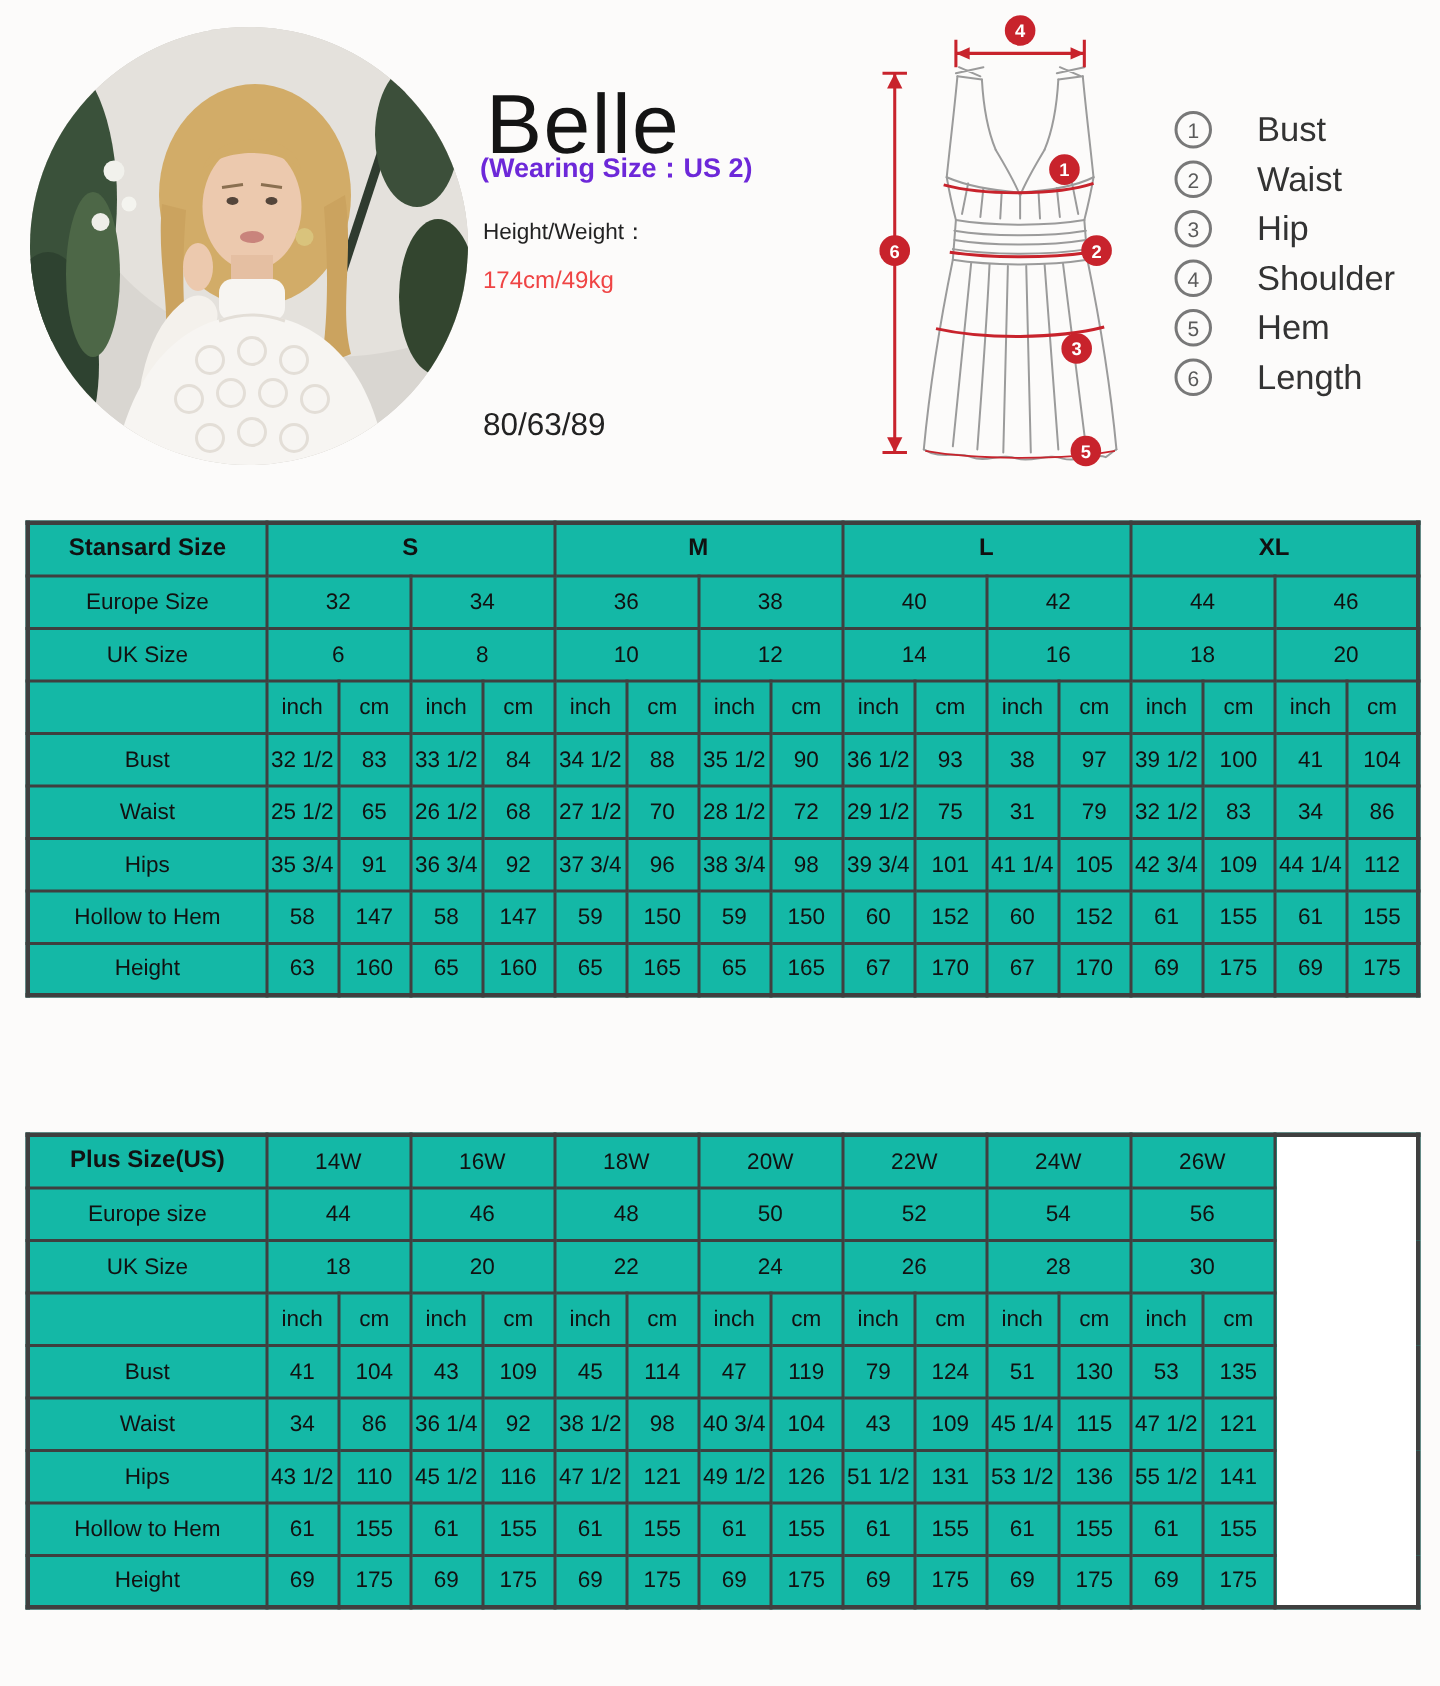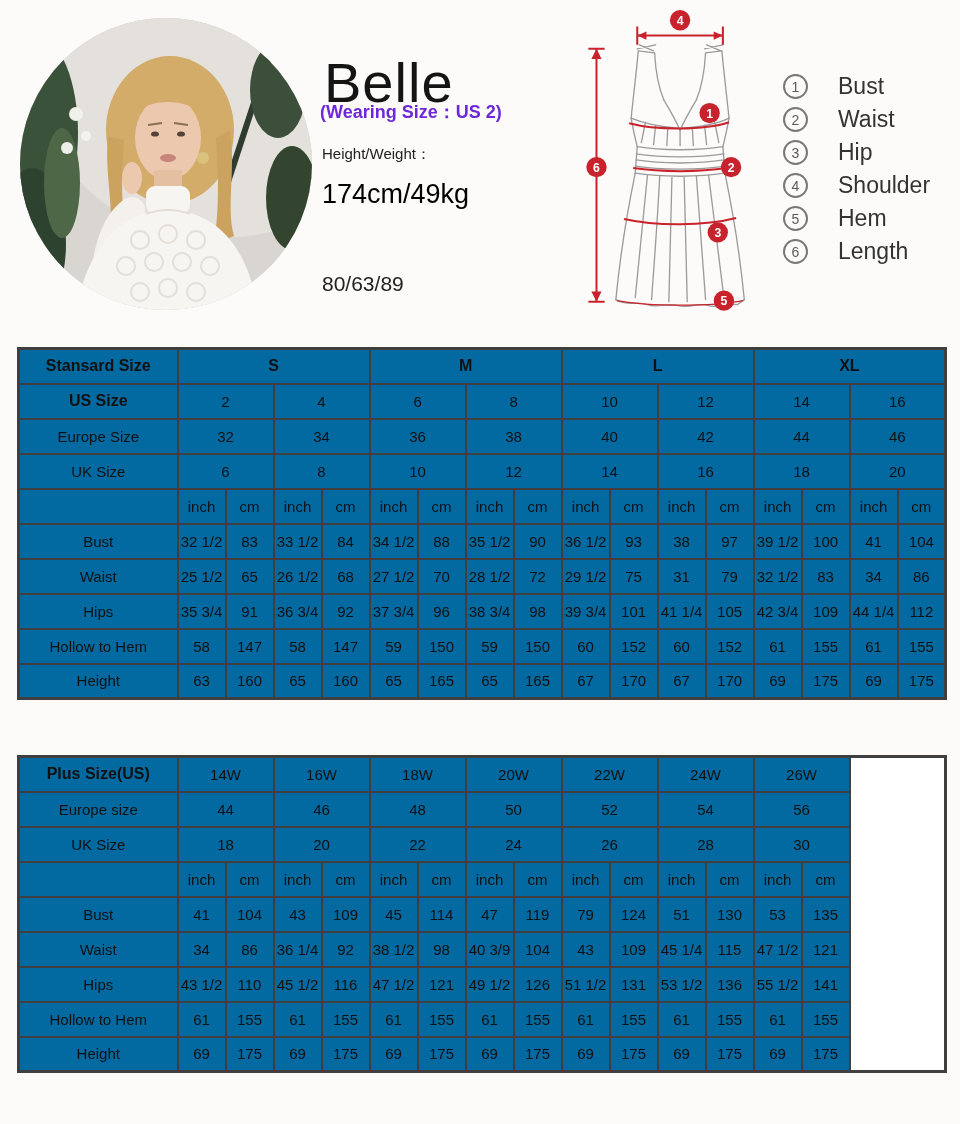--- a/index.html
+++ b/index.html
@@ -7,35 +7,35 @@
   .stage { position:absolute; inset:0; overflow:hidden; }
 
   
   .photo { position:absolute; left:20px; top:18px; width:292px; height:292px; border-radius:50%; overflow:hidden; background:#d8d5d0; }
   .photo svg { display:block; }
 
   
   .model-name { position:absolute; left:324px; top:50px; font-family:Liberation Sans, sans-serif; font-size:56px; color:#141414; letter-spacing:1px; }
   .wearing    { position:absolute; left:320px; top:100px; font-size:18px; font-weight:bold; color:#6d28d9; }
   .hw-label   { position:absolute; left:322px; top:145px; font-size:15px; color:#222; }
-  .hw-value   { position:absolute; left:322px; top:179px; font-size:27px; color:#000000; }
+  .hw-value   { position:absolute; left:322px; top:179px; font-size:16px; color:#ef4444; }
   .ms-label   { position:absolute; left:322px; top:223px; font-size:21px; color:#222; }
   .ms-value   { position:absolute; left:322px; top:272px; font-size:21px; color:#222; }
 
   
   .diagram { position:absolute; left:572px; top:4px; width:208px; height:316px; }
 
   
   .legend { position:absolute; left:783px; top:74px; display:flex; flex-direction:column; gap:8px; }
   .legend-item { display:flex; align-items:center; gap:30px; height:25px; }
   .lnum { width:25px; height:25px; border:2px solid #787878; border-radius:50%; display:flex; align-items:center; justify-content:center; font-size:14px; color:#5a5a5a; flex:0 0 auto; }
   .llabel { font-size:23px; color:#333; }
 
   
-  table.size-table { position:absolute; left:17px; width:927px; border-collapse:collapse; table-layout:fixed; background:#0369a1; border:3px solid #3f3f3f; }
+  table.size-table { position:absolute; left:17px; width:927px; border-collapse:collapse; table-layout:fixed; background:#14b8a6; border:3px solid #3f3f3f; }
   table.size-table td { border:2px solid #3f3f3f; height:35px; text-align:center; vertical-align:middle; font-size:15px; color:#111; padding:0 1px; overflow:hidden; white-space:nowrap; }
   table.size-table td.b { font-weight:bold; font-size:16px; }
   table.size-table td.empty { background:#fff; }
   #standard-table { top:347px; }
   #plus-table { top:755px; }
 </style>
 </head>
 <body>
 
 <div class="stage">
@@ -196,31 +196,20 @@
     </colgroup>
     <tbody>
         <tr>
           <td class="b">Stansard Size</td>
           <td colspan="4" class="b">S</td>
           <td colspan="4" class="b">M</td>
           <td colspan="4" class="b">L</td>
           <td colspan="4" class="b">XL</td>
         </tr>
         <tr>
-          <td class="b">US Size</td>
-          <td colspan="2">2</td>
-          <td colspan="2">4</td>
-          <td colspan="2">6</td>
-          <td colspan="2">8</td>
-          <td colspan="2">10</td>
-          <td colspan="2">12</td>
-          <td colspan="2">14</td>
-          <td colspan="2">16</td>
-        </tr>
-        <tr>
           <td>Europe Size</td>
           <td colspan="2">32</td>
           <td colspan="2">34</td>
           <td colspan="2">36</td>
           <td colspan="2">38</td>
           <td colspan="2">40</td>
           <td colspan="2">42</td>
           <td colspan="2">44</td>
           <td colspan="2">46</td>
         </tr>
@@ -425,21 +414,21 @@
           <td>135</td>
         </tr>
         <tr>
           <td>Waist</td>
           <td>34</td>
           <td>86</td>
           <td>36 1/4</td>
           <td>92</td>
           <td>38 1/2</td>
           <td>98</td>
-          <td>40 3/9</td>
+          <td>40 3/4</td>
           <td>104</td>
           <td>43</td>
           <td>109</td>
           <td>45 1/4</td>
           <td>115</td>
           <td>47 1/2</td>
           <td>121</td>
         </tr>
         <tr>
           <td>Hips</td>

